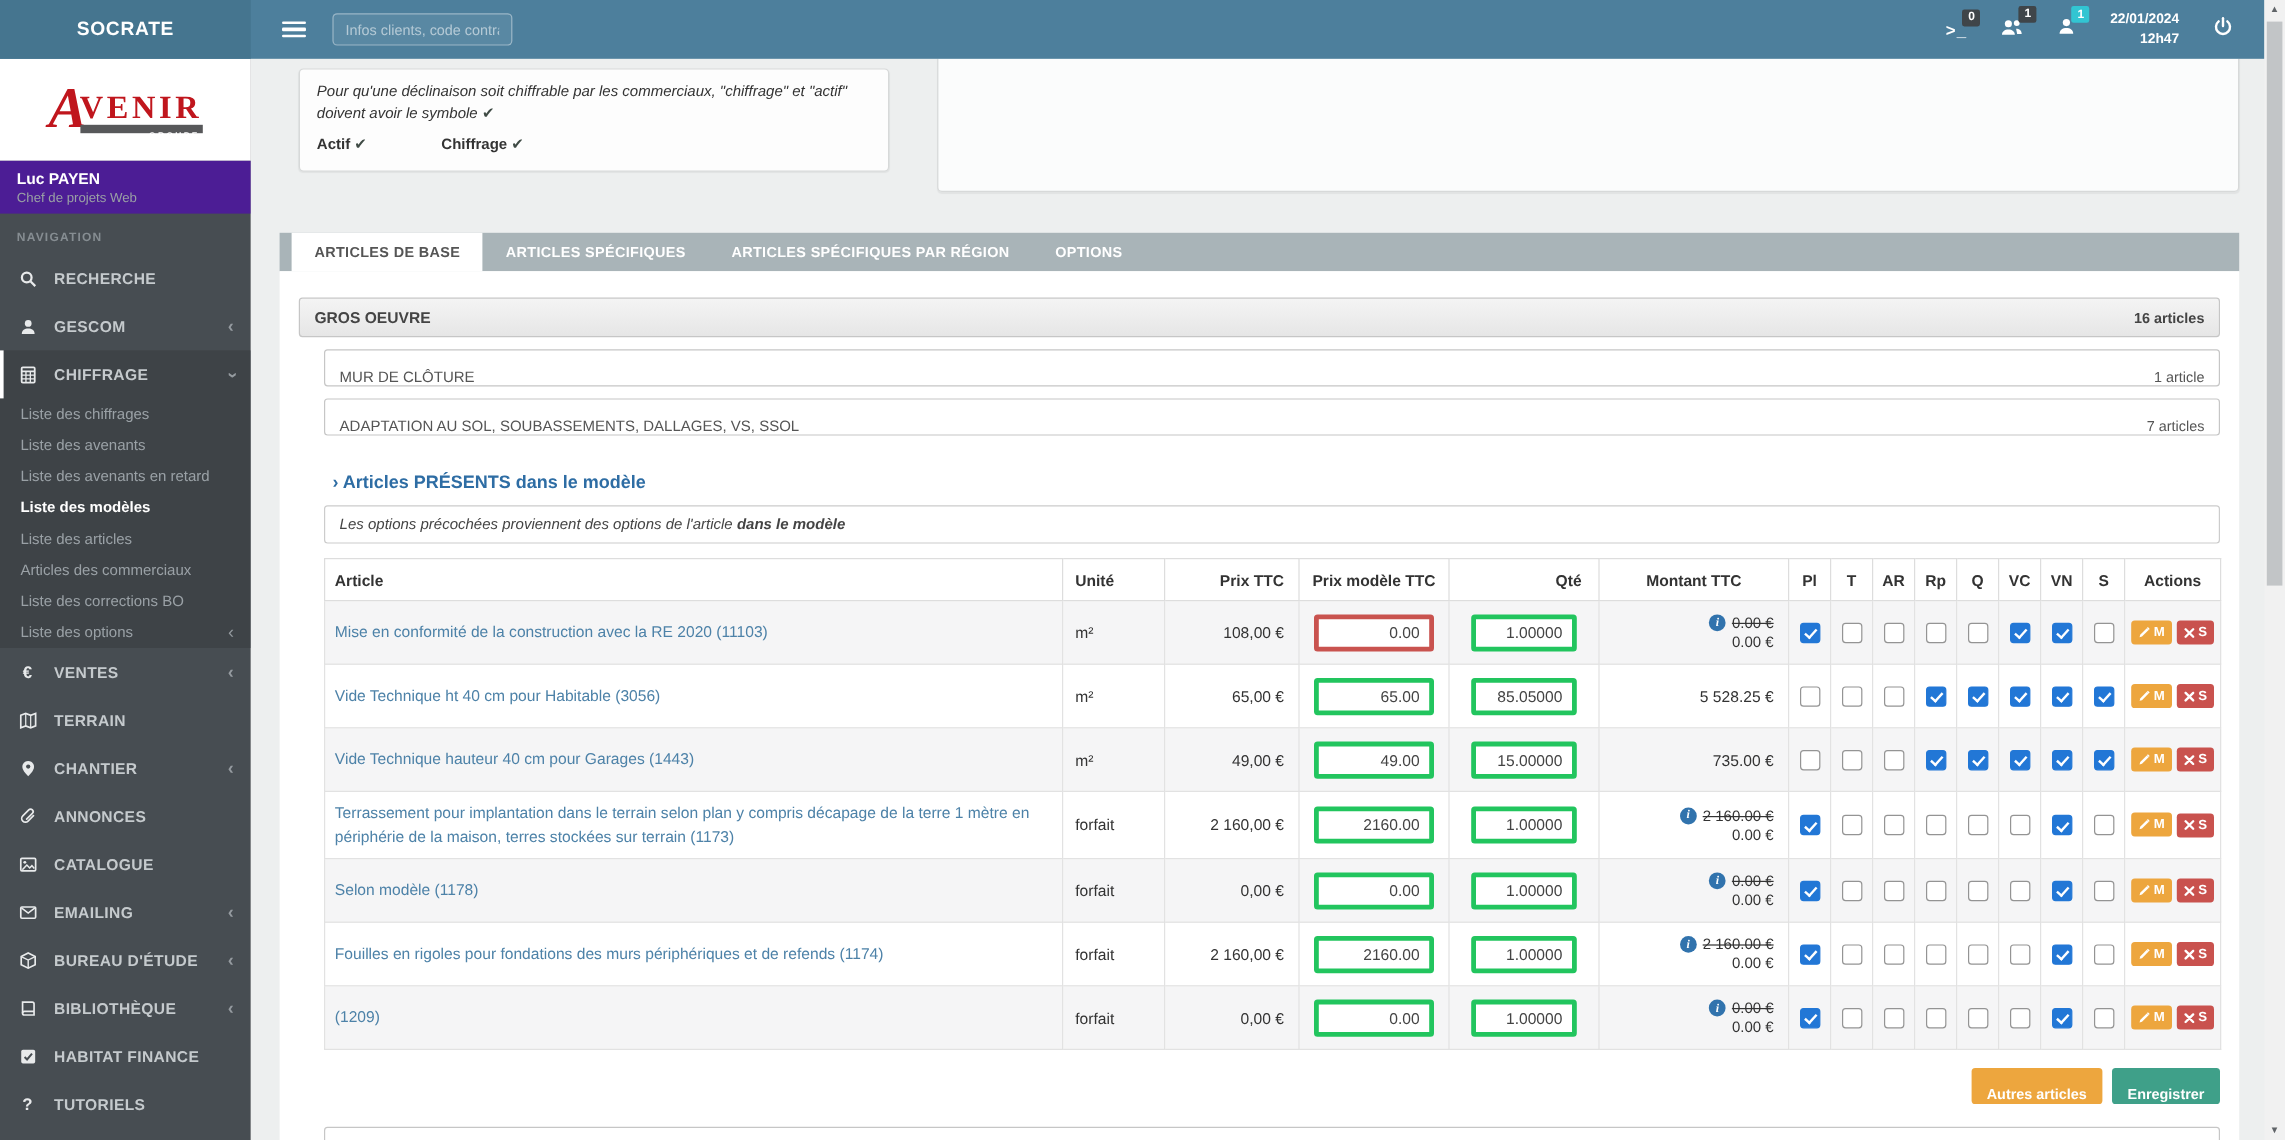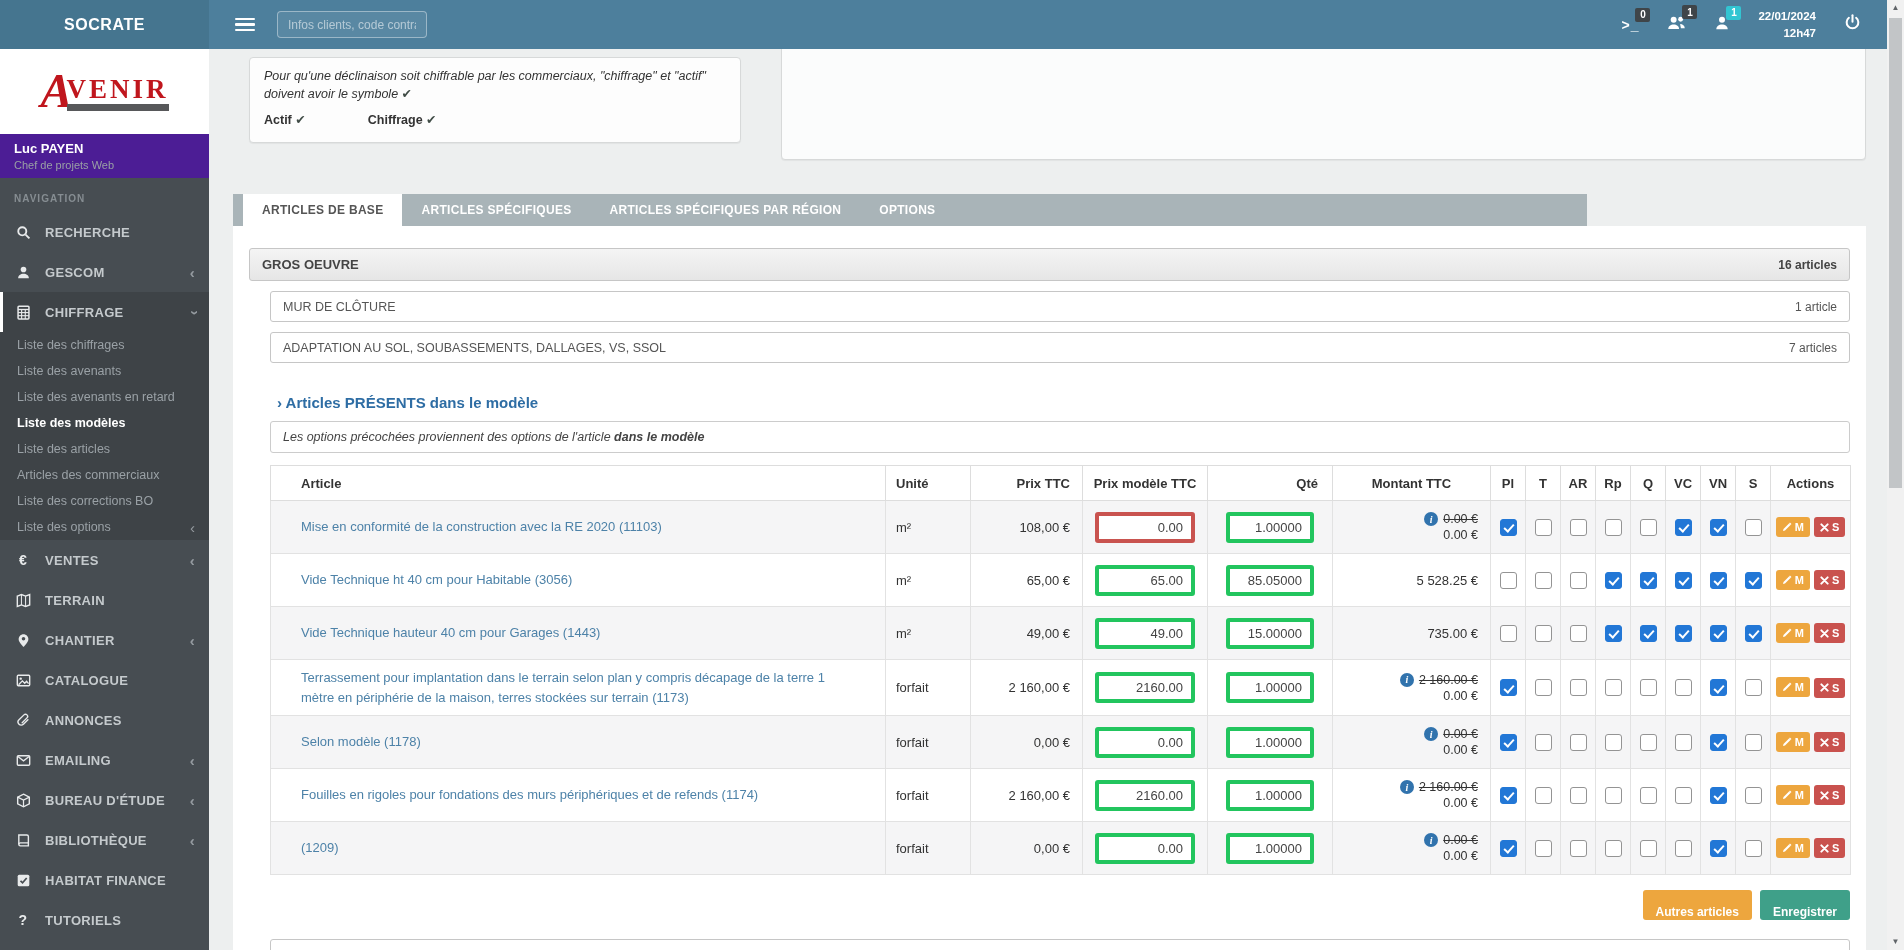--- a/index.html
+++ b/index.html
@@ -49,38 +49,38 @@
 
 .main{position:absolute;top:49px;left:209px;width:1678px;height:901px;background:#edefef;overflow:hidden}
 .card{position:absolute;background:#fdfdfd;border:1px solid #d7d9d9;border-radius:4px;box-shadow:0 1px 1px rgba(0,0,0,.05)}
 .card.info{left:40px;top:8px;width:492px;height:86px;padding:9px 14px;z-index:2}
 .card.empty{left:572px;top:-8px;width:1085px;height:119px;background:#fbfcfc}
 .info-text{font-style:italic;font-size:12.5px;color:#333;line-height:1.45}
 .chk{color:#3f4b45;font-style:normal}
 .info-checks{margin-top:9px;font-size:12.5px;display:flex;gap:62px}
 .info-checks b{font-weight:bold}
 
-.tabs{position:absolute;left:24px;top:145px;width:1354px;height:32px;background:var(--tab-strip,#a9b4b8);display:flex;padding-left:10px}
+.tabs{position:absolute;left:24px;top:145px;width:1633px;height:32px;background:var(--tab-strip,#a9b4b8);display:flex;padding-left:10px}
 .tab{height:32px;display:flex;align-items:center;padding:0 19px;font-size:12px;font-weight:bold;letter-spacing:.3px;color:#fff;cursor:pointer}
 .tab.active{background:#fff;color:#555}
 
 .panel{position:absolute;left:24px;top:177px;width:1633px;height:790px;background:#fff;padding:6px 16px}
 .group-header{margin-top:16px;height:33px;background:linear-gradient(#f4f4f4,#e6e6e6);border:1px solid #c6c6c6;border-radius:3px;display:flex;align-items:center;justify-content:space-between;padding:0 12px;font-size:13px;font-weight:bold;color:#444;cursor:pointer}
-.sub-header{margin:10px 0 0 21px;height:31px;background:#fff;border:1px solid #c6c6c6;border-radius:3px;display:flex;align-items:center;justify-content:space-between;padding:0 12px;font-size:12.5px;color:#555;cursor:pointer}
+.sub-header{margin:10px 0 0 21px;height:31px;background:#fff;border:1px solid #c6c6c6;border-radius:3px;display:flex;align-items:flex-end;justify-content:space-between;padding:0 12px;font-size:12.5px;color:#555;cursor:pointer}
 .sub-header .count,.group-header .count{font-size:12px}
 .present-heading{margin:31px 0 0 28px;color:var(--heading-blue,#2e6da4);font-size:15px;font-weight:bold}
 .note-box{margin:10px 0 0 21px;width:1580px;border:1px solid #ccc;border-radius:3px;padding:8px 12px;font-style:italic;font-size:12.5px;color:#444}
 .note-box b{font-weight:bold}
 
 table{margin:12px 0 0 21px;border-collapse:collapse;width:1580px;table-layout:fixed}
 th,td{border:1px solid #e2e2e2;font-size:13px;color:#333;vertical-align:middle}
 thead th{height:35px;font-weight:bold;padding:0 10px;border-color:#ddd}
 tbody tr{height:53px}
 tbody tr.odd{background:#f5f5f6}
-th.c-article,td.c-article{text-align:left;padding:8px 30px}
+th.c-article,td.c-article{text-align:left;padding:8px 8px}
 th.c-unite,td.c-unite{text-align:left;padding-left:10px}
 th.c-prix,td.c-prix{text-align:right;padding-right:12px}
 th.c-pm{text-align:center}
 th.c-qte,td.c-qte{text-align:center}
 th.c-qte{text-align:right;padding-right:14px}
 th.c-mont{text-align:center}
 td.c-mont{text-align:right;padding-right:12px}
 th.c-chk,td.c-chk{text-align:center;padding:0}
 th.c-act,td.c-act{text-align:center;padding:0}
 .art-link{color:var(--link,#4d82a8);text-decoration:none;cursor:pointer;line-height:1.5}
@@ -258,34 +258,34 @@
             <path d="M8 1.2c-2.9 0-5.2 2.3-5.2 5.2 0 3.9 5.2 8.4 5.2 8.4s5.2-4.5 5.2-8.4C13.2 3.5 10.9 1.2 8 1.2z" fill="currentColor"></path>
             <circle cx="8" cy="6.2" r="1.9" fill="#474d52"></circle>
           </svg>
         </span>
         <span class="lbl">CHANTIER</span>
         <span class="chev">‹</span>
       </div>
       <div class="nav-item">
         <span class="icon">
           <svg viewBox="0 0 16 16" width="15" height="15">
+            <path d="M12.7 7.2 7.9 12c-1.3 1.3-3.4 1.3-4.7 0s-1.3-3.4 0-4.7l5.3-5.3c.9-.9 2.3-.9 3.2 0s.9 2.3 0 3.2L6.6 10.3" fill="none" stroke="currentColor" stroke-width="1.5" stroke-linecap="round"></path>
+          </svg>
+        </span>
+        <span class="lbl">ANNONCES</span>
+      </div>
+      <div class="nav-item">
+        <span class="icon">
+          <svg viewBox="0 0 16 16" width="15" height="15">
             <rect x="1.4" y="2.4" width="13.2" height="11.2" rx="1" fill="none" stroke="currentColor" stroke-width="1.5"></rect>
             <circle cx="5" cy="6" r="1.3" fill="currentColor"></circle>
             <path d="M2.8 12.6 6.8 8.4 9.3 11 11.3 8.9 13.4 11.4" fill="none" stroke="currentColor" stroke-width="1.4"></path>
           </svg>
         </span>
         <span class="lbl">CATALOGUE</span>
-      </div>
-      <div class="nav-item">
-        <span class="icon">
-          <svg viewBox="0 0 16 16" width="15" height="15">
-            <path d="M12.7 7.2 7.9 12c-1.3 1.3-3.4 1.3-4.7 0s-1.3-3.4 0-4.7l5.3-5.3c.9-.9 2.3-.9 3.2 0s.9 2.3 0 3.2L6.6 10.3" fill="none" stroke="currentColor" stroke-width="1.5" stroke-linecap="round"></path>
-          </svg>
-        </span>
-        <span class="lbl">ANNONCES</span>
       </div>
       <div class="nav-item">
         <span class="icon">
           <svg viewBox="0 0 16 16" width="15" height="15">
             <rect x="1.4" y="3" width="13.2" height="10" rx="1" fill="none" stroke="currentColor" stroke-width="1.5"></rect>
             <path d="M2 3.8 8 8.4 14 3.8" fill="none" stroke="currentColor" stroke-width="1.4"></path>
           </svg>
         </span>
         <span class="lbl">EMAILING</span>
         <span class="chev">‹</span>

